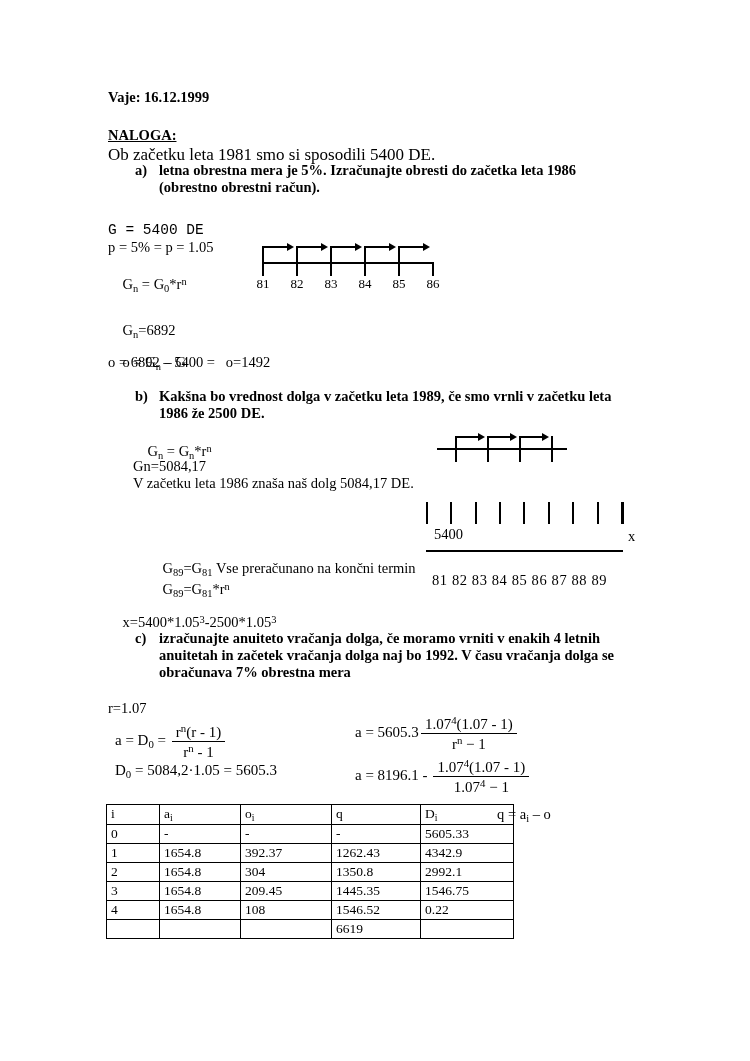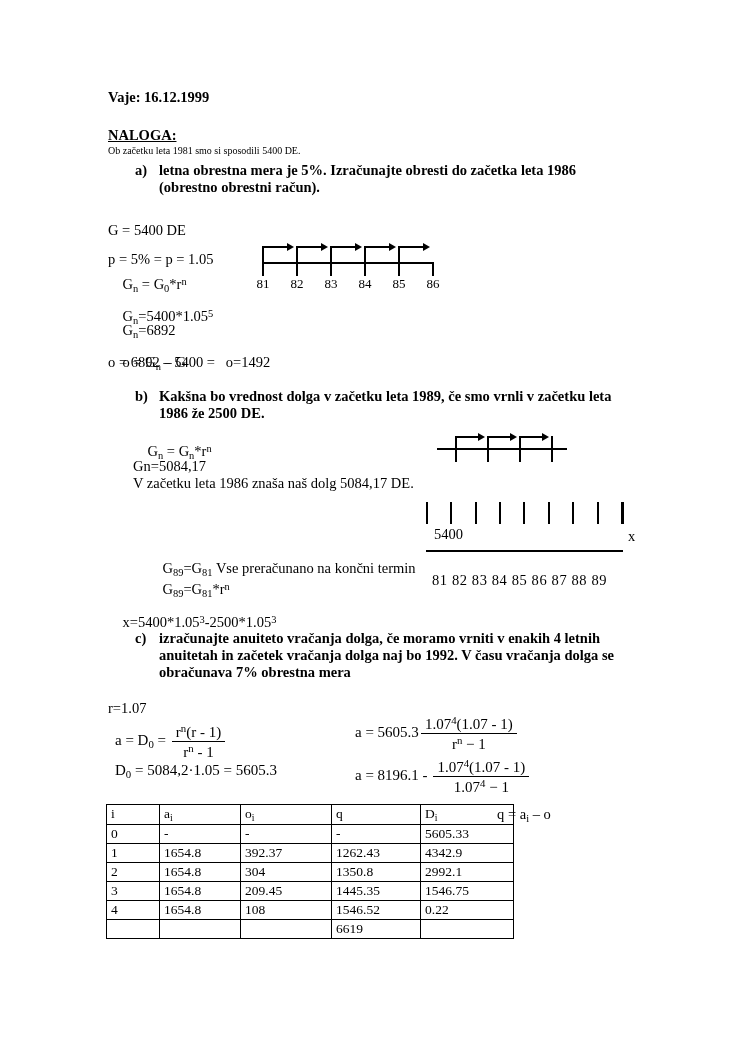--- a/index.html
+++ b/index.html
@@ -26,21 +26,21 @@
     font-weight: bold;
   }
   .naloga {
     left: 108px; top: 127px;
     font-size: 14.5px;
     font-weight: bold;
     text-decoration: underline;
   }
   .intro {
     left: 108px; top: 145px;
-    font-size: 10px;
+    font-size: 17px;
   }
 
   .q-item {
     font-size: 14.5px;
     font-weight: bold;
     line-height: 17px;
   }
   .q-marker {
     position: absolute;
     left: 0; top: 0;
@@ -180,27 +180,24 @@
 
   <div class="abs doc-title">Vaje: 16.12.1999</div>
   <div class="abs naloga">NALOGA:</div>
   <div class="abs intro">Ob začetku leta 1981 smo si sposodili 5400 DE.</div>
 
   <div class="abs q-item" style="left:135px; top:162px; width:480px;">
     <span class="q-marker">a)</span>
     <span class="q-body">letna obrestna mera je 5%. Izračunajte obresti do začetka leta 1986 (obrestno obrestni račun).</span>
   </div>
 
-  <div class="abs calc" style="left:108px; top:222px;">G = 5400 DE</div>
-  <div class="abs calc" style="left:108px; top:251px;">p = 5% = p = 1.05</div>
+  <div class="abs calc" style="left:108px; top:222px;font-family:Liberation Mono, monospace;">G = 5400 DE</div>
+  <div class="abs calc" style="left:108px; top:239px;">p = 5% = p = 1.05</div>
   <div class="abs calc" style="left:108px; top:256px;">
     <span>G</span><sub>n</sub><span> = G</span><sub>0</sub><span>*r</span><sup>n</sup>
-  </div>
-  <div class="abs calc" style="left:108px; top:288px;">
-    <span>G</span><sub>n</sub><span>=5400*1.05</span><sup>5</sup>
   </div>
   <div class="abs calc" style="left:108px; top:305px;">
     <span>G</span><sub>n</sub><span>=6892</span>
   </div>
   <div class="abs calc" style="left:108px; top:337px;">
     <span>o = G</span><sub>n</sub><span> – G</span>
   </div>
   <div class="abs calc" style="left:108px; top:354px;">o = 6892 – 5400 =   o=1492</div>
 
   <div class="abs tl-a">

